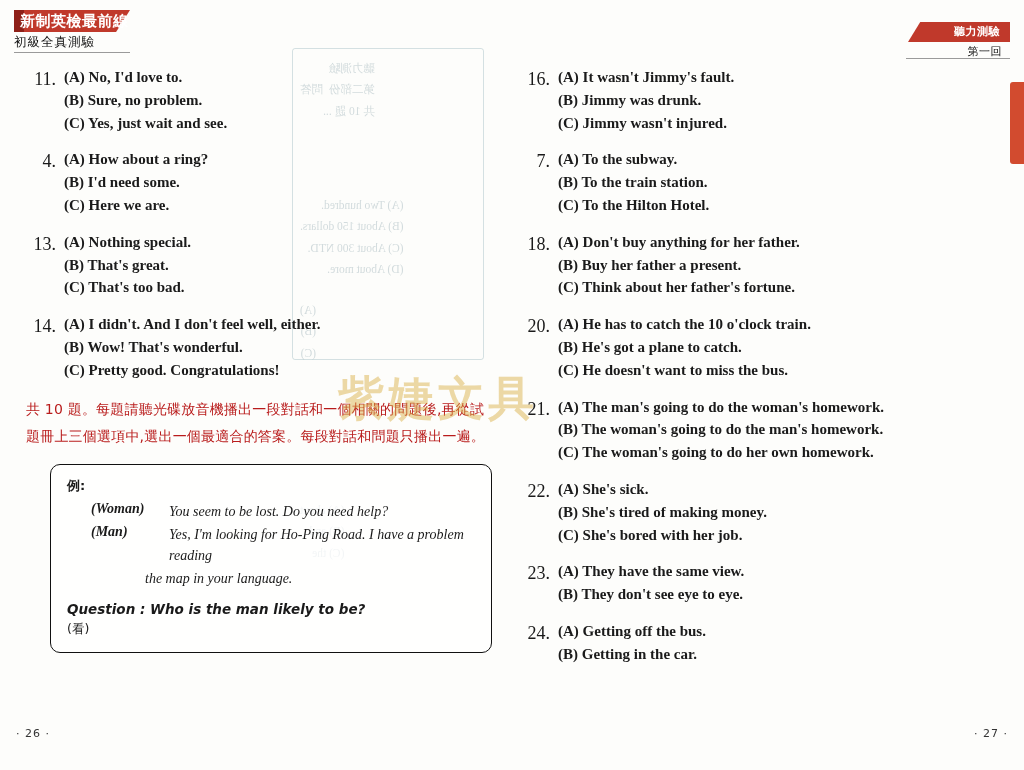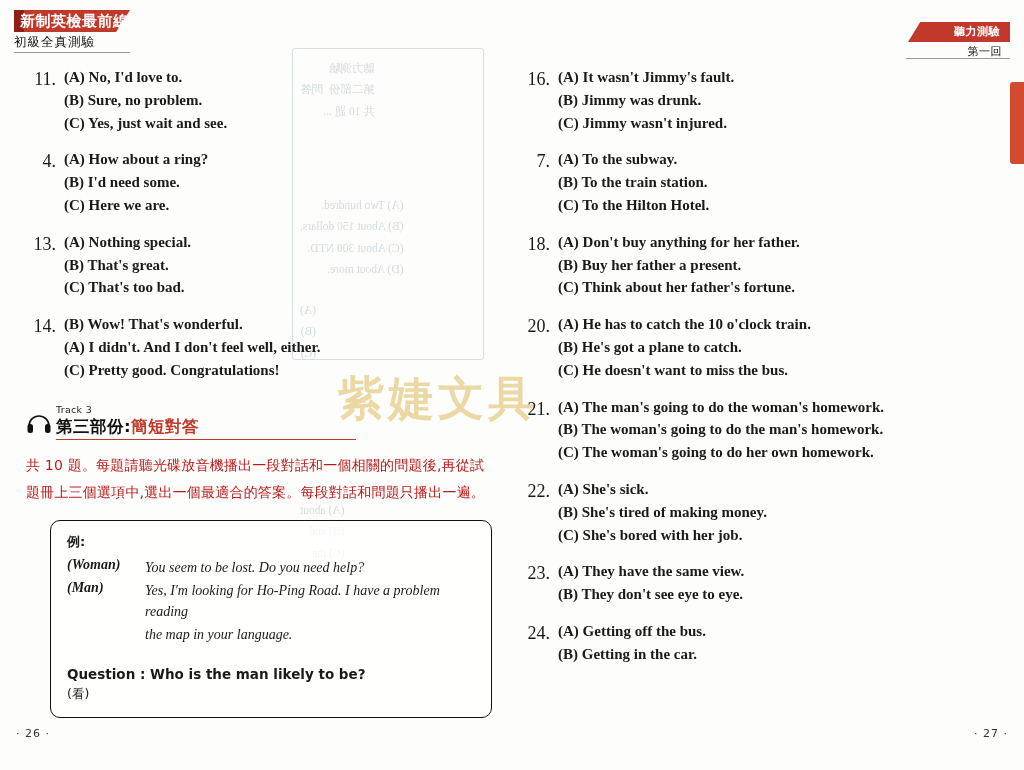--- a/index.html
+++ b/index.html
@@ -218,45 +218,46 @@
     border-radius: 10px;
     padding: 12px 16px 14px 16px;
     background: rgba(255,255,255,0.72);
   }
   .ex-label {
     font-family: "DejaVu Sans", sans-serif;
     font-size: 13px;
     font-weight: bold;
     margin-bottom: 6px;
   }
-  .dlg-row { display: flex; margin-bottom: 2px; }
+  .dlg-row { display: flex; margin-bottom: 2px; margin-left: 24px; }
   .dlg-spk {
     width: 78px;
     flex: 0 0 78px;
     font-size: 14px;
     font-style: italic;
     font-weight: bold;
   }
   .dlg-txt {
     flex: 1;
     font-size: 14px;
     font-style: italic;
     line-height: 1.5;
   }
   .dlg-cont {
     margin-left: 78px;
     font-size: 14px;
     font-style: italic;
     line-height: 1.5;
   }
   .ex-question {
-    margin-top: 21px;
+    margin-top: 12px;
     font-family: "DejaVu Sans", sans-serif;
     font-size: 13.5px;
     font-weight: bold;
+    font-style: italic;
   }
   .ex-see {
     margin-top: 4px;
     font-family: "DejaVu Sans", sans-serif;
     font-size: 12.5px;
   }
 
   
   .watermark {
     position: absolute;
@@ -338,41 +339,27 @@
         <div class="qnum">13.</div>
         <div class="qchoices">
           <div class="choice">(A) Nothing special.</div>
           <div class="choice">(B) That's great.</div>
           <div class="choice">(C) That's too bad.</div>
         </div>
       </li>
       <li class="qitem">
         <div class="qnum">14.</div>
         <div class="qchoices">
+          <div class="choice">(A) I didn't. And I don't feel well, either.</div>
           <div class="choice">(B) Wow! That's wonderful.</div>
-          <div class="choice">(A) I didn't. And I don't feel well, either.</div>
           <div class="choice">(C) Pretty good. Congratulations!</div>
         </div>
       </li>
     </ul>
 
-    <div class="part-head">
-      <span class="headphone">
-        <svg viewBox="0 0 26 24" width="26" height="24">
-          <path d="M3 16 A10 10 0 0 1 23 16" fill="none" stroke="#111" stroke-width="1.6"></path>
-          <rect x="1.5" y="14" width="5.5" height="9" rx="2.5" fill="#111"></rect>
-          <rect x="19" y="14" width="5.5" height="9" rx="2.5" fill="#111"></rect>
-        </svg>
-      </span>
-      <div class="track-label">Track 3</div>
-      <div class="part-title">
-        <span>第三部份:</span><span class="accent">簡短對答</span>
-      </div>
-      <div class="part-underline"></div>
-    </div>
 
     <div class="instructions">共 10 題。每題請聽光碟放音機播出一段對話和一個相關的問題後,再從試題冊上三個選項中,選出一個最適合的答案。每段對話和問題只播出一遍。</div>
 
     <div class="example-box">
       <div class="ex-label">例:</div>
 
       <div class="dlg-row">
         <div class="dlg-spk">(Woman)</div>
         <div class="dlg-txt">You seem to be lost. Do you need help?</div>
       </div>

